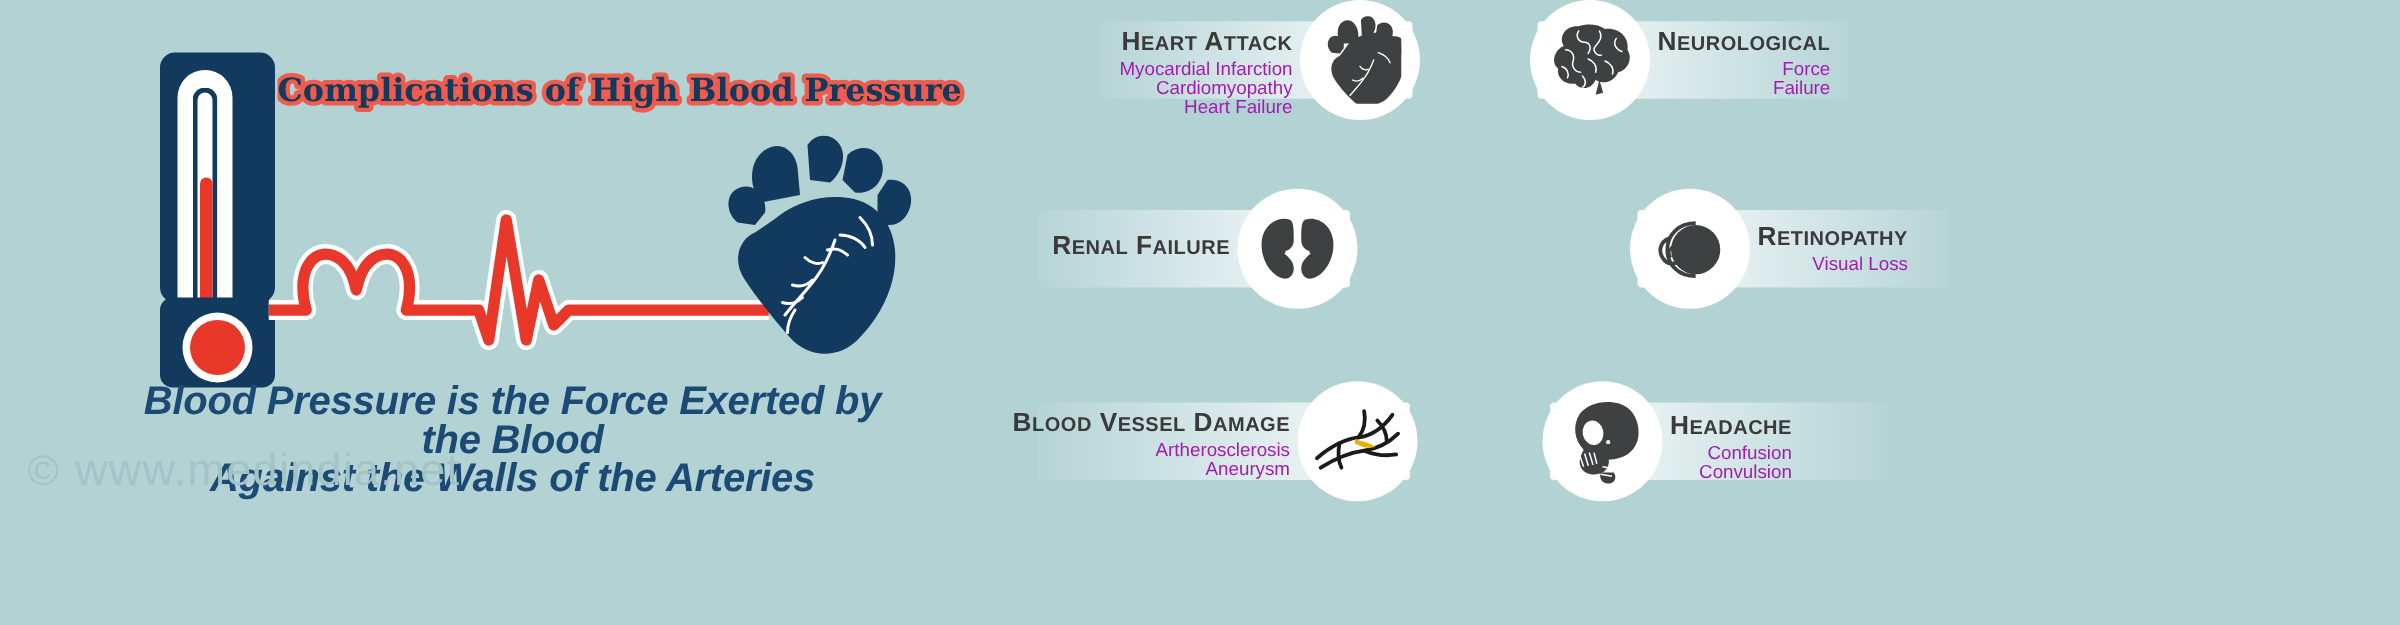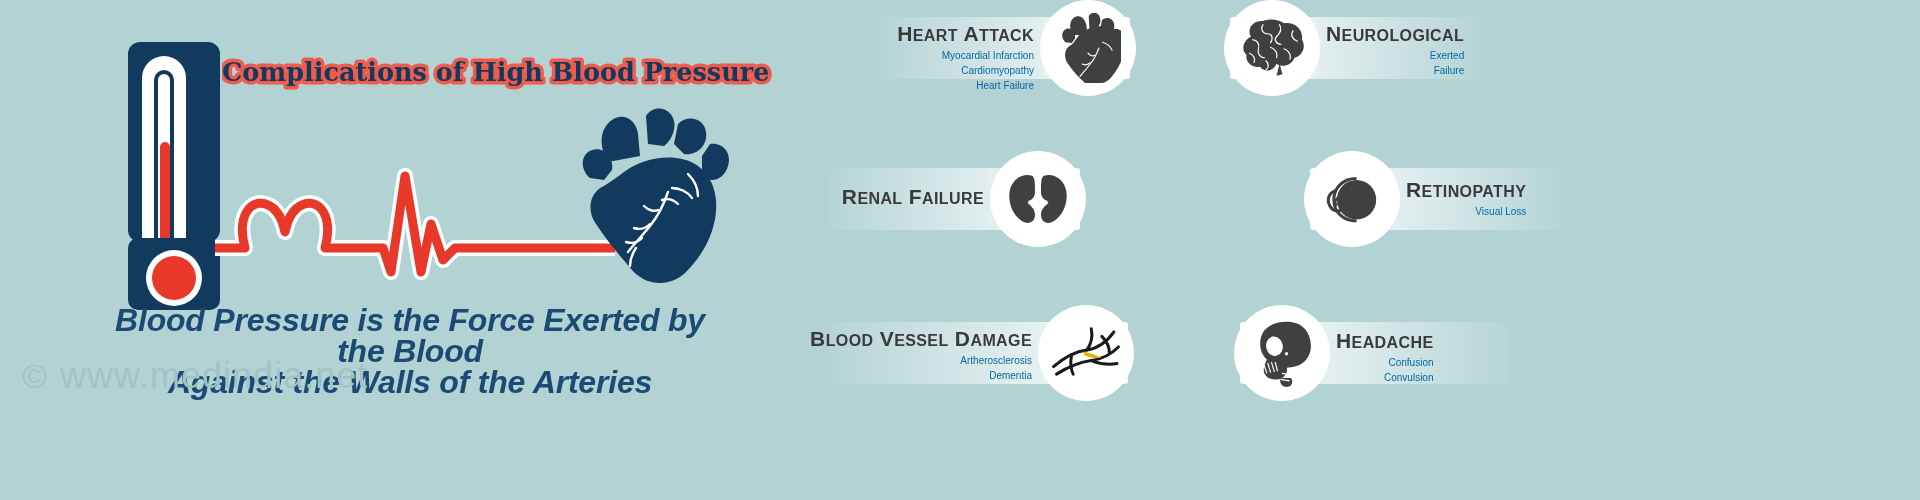--- a/index.html
+++ b/index.html
@@ -95,21 +95,21 @@
   .card .txt { position: absolute; top: 4px; }
   .card.right-icon .txt { right: 96px; text-align: right; }
   .card.left-icon  .txt { left: 96px;  text-align: right; }
 
   .card .ttl {
     color: #3a3a3a; font-weight: bold; font-size: 21px;
     letter-spacing: 0.4px; line-height: 25px; white-space: nowrap;
   }
   .card .ttl span.sm { font-size: 16px; }
   .card .sub {
-    color: #0369a1; font-size: 10px; line-height: 15px; white-space: nowrap;
+    color: #a21caf; font-size: 15px; line-height: 15px; white-space: nowrap;
   }
   .card .icon-holder {
     position: absolute; top: -17px; width: 96px; height: 96px;
     display: flex; align-items: center; justify-content: center;
   }
   .card.right-icon .icon-holder { right: -6px; }
   .card.left-icon  .icon-holder { left: -6px; }
 </style>
 </head>
 <body>
@@ -219,21 +219,21 @@
             <path d="M65,40 C71,42 76,46 78,51"></path>
           </g>
         </svg>
       </div>
     </div>
 
     <div class="card left-icon" style="left:410px; top:17px; width:250px;">
       <div class="bar"></div>
       <div class="txt">
         <div class="ttl"><span>N</span><span class="sm">EUROLOGICAL</span></div>
-        <div class="sub">Exerted</div>
+        <div class="sub">Force</div>
         <div class="sub">Failure</div>
       </div>
       <div class="disc"></div>
       <div class="icon-holder">
         <svg width="72" height="62" viewBox="0 0 96 82">
           <path fill="#3f4042" d="M20,26 C14,16 22,4 36,5 C44,2 56,2 64,8
             C78,6 90,16 88,30 C94,40 88,52 78,54 C74,64 62,68 54,62
             C50,72 38,74 32,66 C22,68 12,60 14,50 C6,44 10,30 20,26 Z
             M58,62 L62,76 L54,78 Z"></path>
           <g fill="none" stroke="#ffffff" stroke-width="1.6" stroke-linecap="round">
@@ -289,21 +289,21 @@
           </g>
         </svg>
       </div>
     </div>
 
     <div class="card right-icon" style="left:10px; top:322px; width:298px;">
       <div class="bar"></div>
       <div class="txt" style="top:4px;">
         <div class="ttl"><span>B</span><span class="sm">LOOD</span> <span>V</span><span class="sm">ESSEL</span> <span>D</span><span class="sm">AMAGE</span></div>
         <div class="sub">Artherosclerosis</div>
-        <div class="sub">Dementia</div>
+        <div class="sub">Aneurysm</div>
       </div>
       <div class="disc"></div>
       <div class="icon-holder">
         <svg width="74" height="58" viewBox="0 0 98 76">
           <g fill="none" stroke="#1a1a1a" stroke-width="4" stroke-linecap="round">
             <path d="M6,56 C20,44 34,36 50,34 C64,32 76,24 86,10"></path>
             <path d="M10,66 C26,56 40,50 56,48 C70,46 82,40 92,30"></path>
             <path d="M50,34 C56,26 58,16 56,6"></path>
             <path d="M56,48 C66,52 78,54 90,52"></path>
             <path d="M70,16 C76,22 80,30 80,38"></path>

